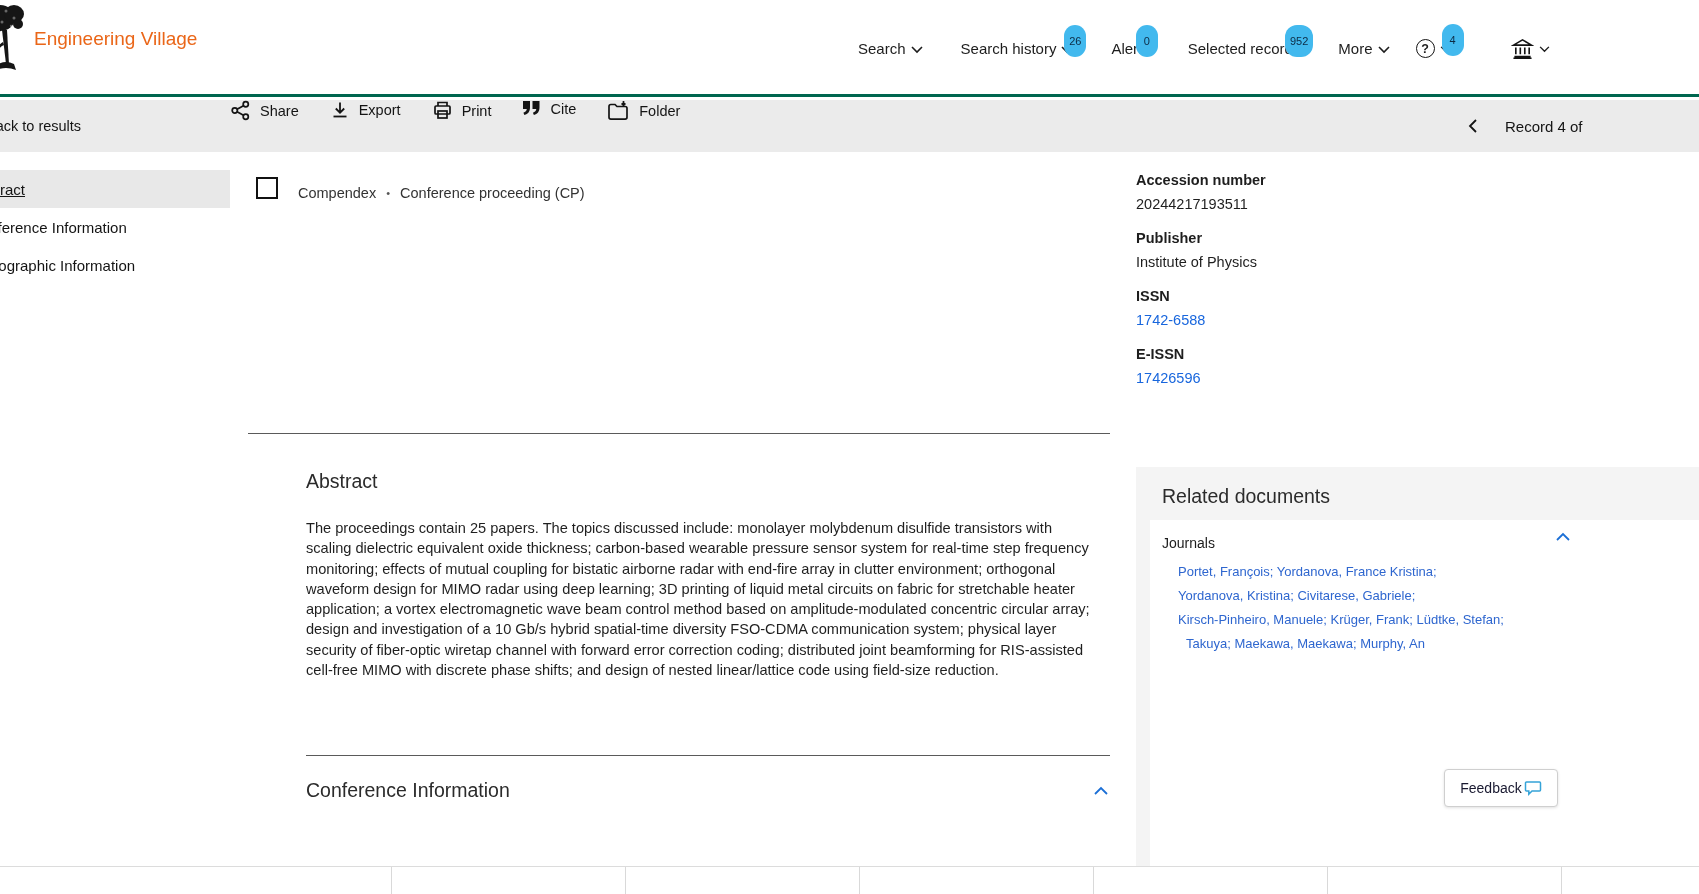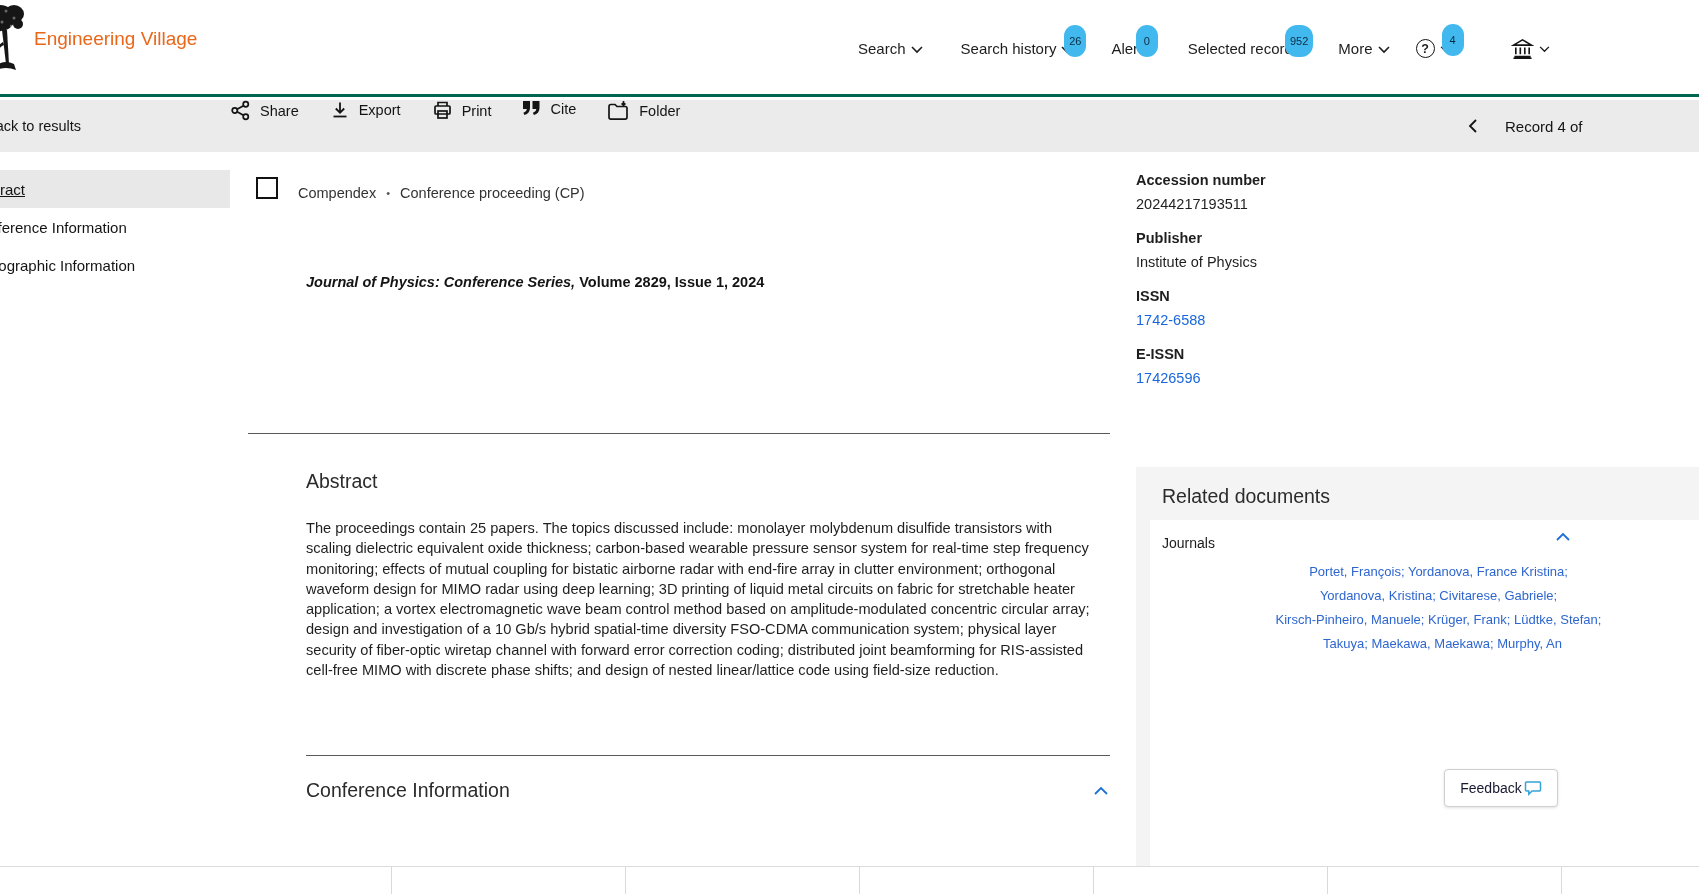--- a/index.html
+++ b/index.html
@@ -58,21 +58,21 @@
   .meta-value.link { color:#1866dd; cursor:pointer; }
 
   
   .related { position:absolute; left:1136px; top:467px; width:563px; height:399px; background:#f4f4f4; }
   .rel-head { position:absolute; left:26px; top:18px; font-size:19.5px; font-weight:400; color:#2b2b2b; }
   .rel-card { position:absolute; left:14px; top:53px; right:0; bottom:0; background:#fff; padding:12px 0 0 12px; }
   .journals-row { position:relative; height:22px; display:flex; align-items:center; font-size:14px; color:#1b1b1b; }
   .journals-row .chev-up-btn { position:absolute; left:392px; top:-2px; }
   .doc-title { display:block; margin:24px 0 0 16px; width:372px; font-size:15px; font-weight:700; line-height:26.3px; color:#1557d0; text-decoration:none; cursor:pointer; }
   .authors { margin:6px 0 0 16px; font-size:13px; line-height:24px; color:#2e66cf; }
-  .authors .line { cursor:pointer; white-space:nowrap;text-align:center; }
+  .authors .line { cursor:pointer; white-space:nowrap; }
   .authors .line.indent { padding-left:8px; }
 
   
   .feedback-btn { position:absolute; left:1444px; top:769px; width:114px; height:38px; background:#fff; border:1px solid #cfcfcf; border-radius:4px; display:flex; align-items:center; justify-content:center; gap:2px; font-size:14px; color:#191930; cursor:pointer; z-index:6; box-shadow:0 1px 3px rgba(0,0,0,.12); font-family:inherit; }
 
   
   .bottom-strip { position:absolute; left:0; top:866px; width:1699px; height:28px; background:#fff; border-top:1px solid #dcdcdc; display:flex; padding-left:158px; }
   .strip-cell { width:234px; flex:0 0 234px; border-right:1px solid #d9d9d9; padding:9px 0 0 22px; cursor:pointer; }
   .strip-icon { width:10px; height:10px; background:#3fc4ee; }
 
@@ -246,21 +246,20 @@
   <main class="content">
     <div class="checkbox" role="checkbox" aria-checked="false"></div>
 
     <div class="doc-line">
       <span>Compendex</span>
       <span class="dot">•</span>
       <span>Conference proceeding (CP)</span>
     </div>
 
 
-    <p class="source-line"><em>Journal of Physics: Conference Series,</em><span> Volume 2829, Issue 1, 2024</span></p>
 
     <div class="rule1"></div>
 
     <h2 class="abs-head">Abstract</h2>
     <p class="abs-text">The proceedings contain 25 papers. The topics discussed include: monolayer molybdenum disulfide transistors with scaling dielectric equivalent oxide thickness; carbon-based wearable pressure sensor system for real-time step frequency monitoring; effects of mutual coupling for bistatic airborne radar with end-fire array in clutter environment; orthogonal waveform design for MIMO radar using deep learning; 3D printing of liquid metal circuits on fabric for stretchable heater application; a vortex electromagnetic wave beam control method based on amplitude-modulated concentric circular array; design and investigation of a 10 Gb/s hybrid spatial-time diversity FSO-CDMA communication system; physical layer security of fiber-optic wiretap channel with forward error correction coding; distributed joint beamforming for RIS-assisted cell-free MIMO with discrete phase shifts; and design of nested linear/lattice code using field-size reduction.</p>
 
     <div class="rule2"></div>
 
     <div class="sec-head">
       <span class="h">Conference Information</span>

